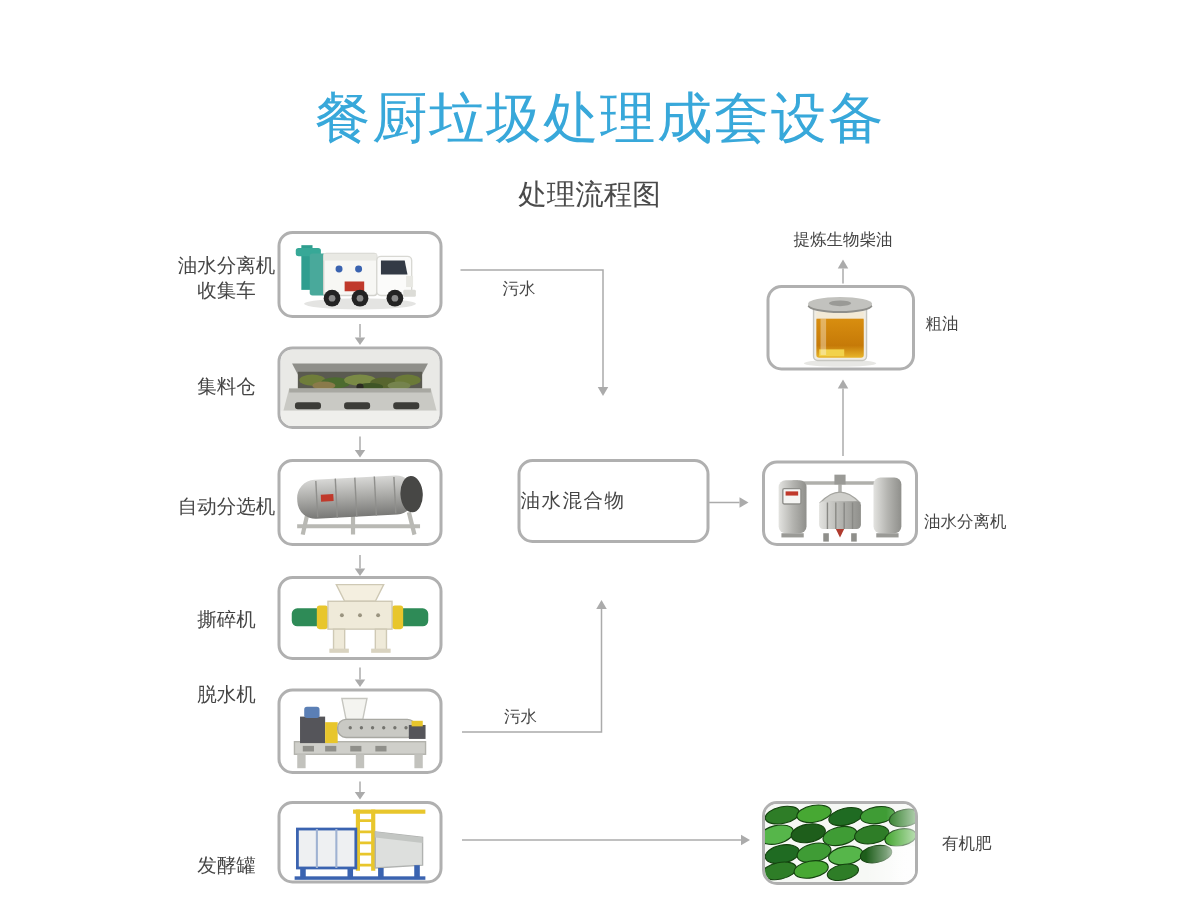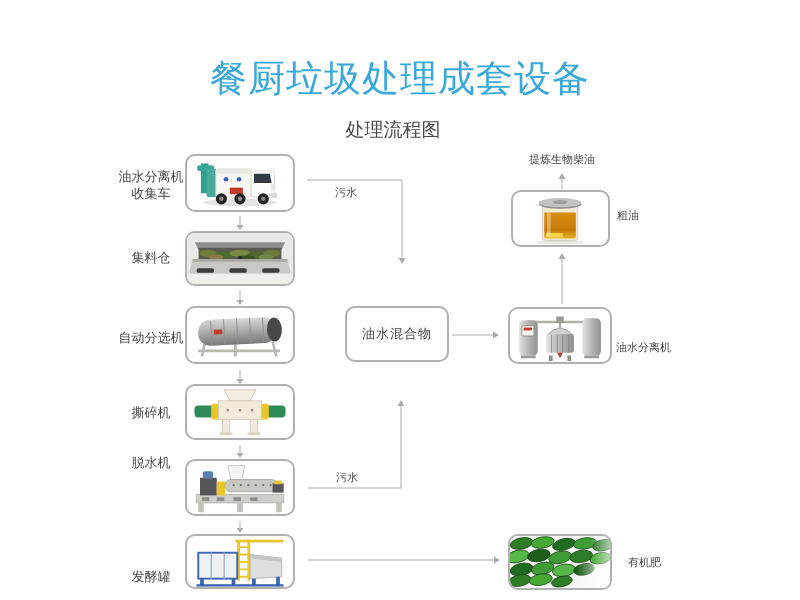--- a/index.html
+++ b/index.html
@@ -9,23 +9,23 @@
               font-size:37px;font-weight:300;color:#38a8da;letter-spacing:1px;margin:0;}
   .page-subtitle{position:absolute;left:0;top:85px;width:786px;text-align:center;
                  font-size:19px;color:#4a4a4a;}
   .connectors{position:absolute;left:0;top:0;width:800px;height:600px;pointer-events:none;}
   .eq-label{position:absolute;left:108px;width:86px;text-align:center;
             font-size:13px;line-height:17px;color:#454545;font-weight:500;}
   .flow-label{position:absolute;font-size:11px;color:#454545;font-weight:500;white-space:nowrap;}
   .imgbox{position:absolute;background:#fff;border:2px solid #b0b0b0;border-radius:10px;
           overflow:hidden;box-sizing:border-box;}
   .imgbox svg{display:block;width:100%;height:100%;}
-  .flowbox{position:absolute;left:345px;top:274px;width:104px;height:56px;background:#fff;
+  .flowbox{position:absolute;left:345px;top:274px;width:128px;height:56px;background:#fff;
            border:2px solid #b0b0b0;border-radius:10px;box-sizing:border-box;
-           display:flex;align-items:center;justify-content:center;
+           display:flex;align-items:center;justify-content:flex-start;
            font-size:13px;color:#454545;font-weight:500;letter-spacing:1px;}
 </style>
 </head>
 <body>
 
 <div class="canvas">
 
   <h1 class="page-title">餐厨垃圾处理成套设备</h1>
   <div class="page-subtitle">处理流程图</div>
 

